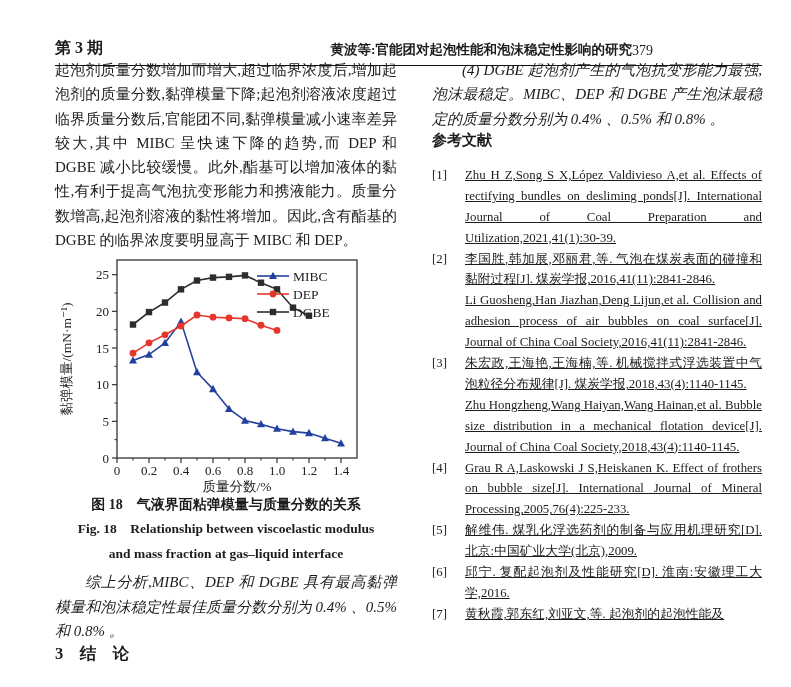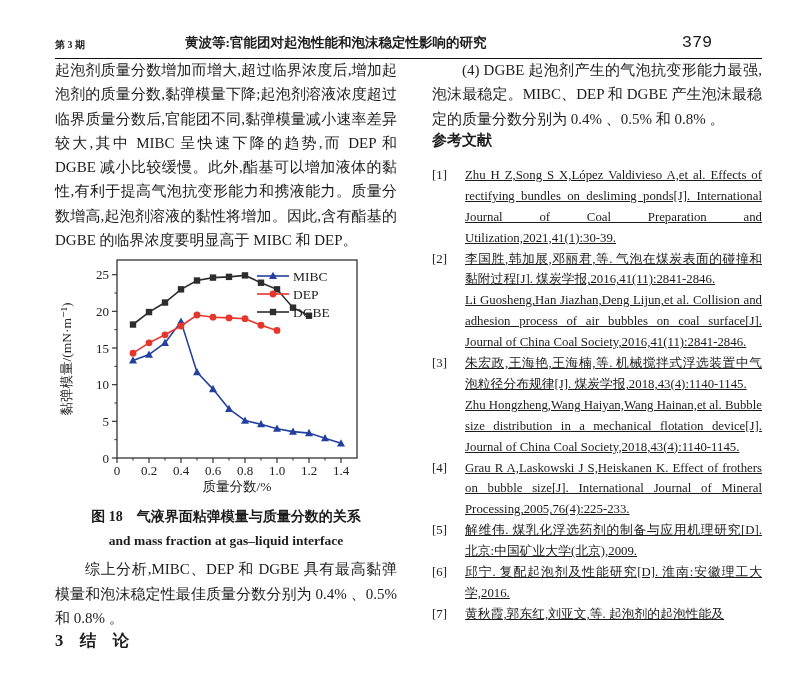--- a/index.html
+++ b/index.html
@@ -2,33 +2,33 @@
 <html><head>
 <meta charset="utf-8">
 <style>
   * { margin:0; padding:0; box-sizing:border-box; }
   html,body { width:791px; height:687px; background:#ffffff; overflow:hidden; }
   body { font-family:"Liberation Serif","DejaVu Serif",serif; color:#1c1c1c; }
   .page { position:relative; width:791px; height:687px; background:#fff; overflow:hidden; }
 
   .header { position:absolute; top:20px; left:55px; width:707px; display:flex; align-items:flex-end;
             padding-bottom:6px; border-bottom:1.6px solid #111; }
-  .header .issue { width:130px; font-size:10px; font-weight:600;margin-top:18px; }
-  .header .running-title { flex:1; text-align:left; font-size:13.5px; font-weight:600; }
-  .header .pageno { width:130px; text-align:center; font-size:17px;font-family:Liberation Mono, monospace; }
+  .header .issue { width:130px; font-size:16px; font-weight:600;margin-top:18px; }
+  .header .running-title { flex:1; text-align:right; font-size:13.5px; font-weight:600; }
+  .header .pageno { width:130px; text-align:left; font-size:14px; }
 
   .columns { position:absolute; top:54px; left:55px; width:707px; display:flex; gap:35px; }
   .col { width:342px; }
 
   .body-text { font-size:15px; line-height:24.3px; text-align:justify; margin-top:4px; }
-  .indent { text-indent:2em; }
+  .indent { text-indent:2em;font-style:italic; }
 
   figure { margin-top:2px; }
   #chart { width:342px; height:240px; }
-  .cap-zh { font-weight:bold; font-size:14px; text-align:center; margin-top:12px; line-height:22px; }
+  .cap-zh { font-weight:bold; font-size:14px; text-align:center; margin-top:0; line-height:22px; }
   .cap-en { font-weight:bold; font-size:13.5px; text-align:center; line-height:25px; }
 
   .section-heading { font-size:16.5px; font-weight:bold; margin-top:0; }
 
   .refs-heading { font-size:15px; font-weight:bold; }
   .ref-list { margin-top:15px; font-size:12.8px; line-height:20.9px; }
   .ref-row { display:flex; }
   .ref-num { width:33px; flex:none; }
   .ref-text { flex:1; text-align:justify;text-decoration:underline; }
 </style>
@@ -137,20 +137,21 @@
               <text x="238" y="26.5" font-size="13.5" fill="#222">MIBC</text>
               <line x1="202" y1="40" x2="234" y2="40" stroke="#e6352b" stroke-width="1.6"></line>
               <circle cx="218" cy="40" r="3.4" fill="#e6352b"></circle>
               <text x="238" y="44.5" font-size="13.5" fill="#222">DEP</text>
               <line x1="202" y1="58" x2="234" y2="58" stroke="#2d2d2d" stroke-width="1.6"></line>
               <rect x="214.8" y="54.8" width="6.4" height="6.4" fill="#2d2d2d"></rect>
               <text x="238" y="62.5" font-size="13.5" fill="#222">DGBE</text>
             </svg></div>
         <figcaption>
           <div class="cap-zh">图 18　气液界面粘弹模量与质量分数的关系</div>
+          <div class="cap-en">Fig. 18　Relationship between viscoelastic modulus</div>
           <div class="cap-en">and mass fraction at gas–liquid interface</div>
         </figcaption>
       </figure>
 
       <p class="body-text indent">综上分析,MIBC、DEP 和 DGBE 具有最高黏弹模量和泡沫稳定性最佳质量分数分别为 0.4% 、0.5% 和 0.8% 。</p>
 
       <h2 class="section-heading">3　结　论</h2>
     </div>
 
     <div class="col">

